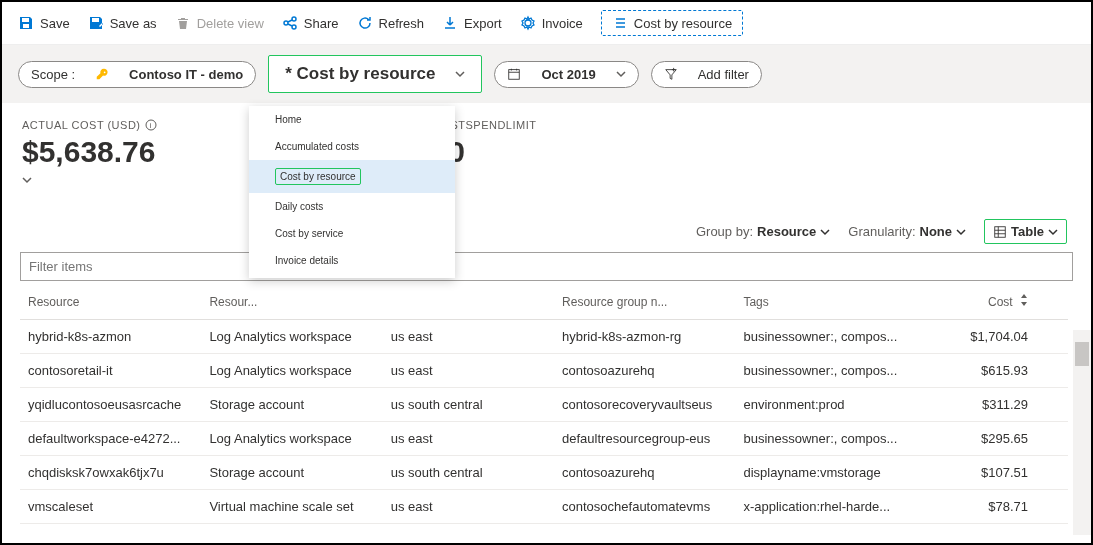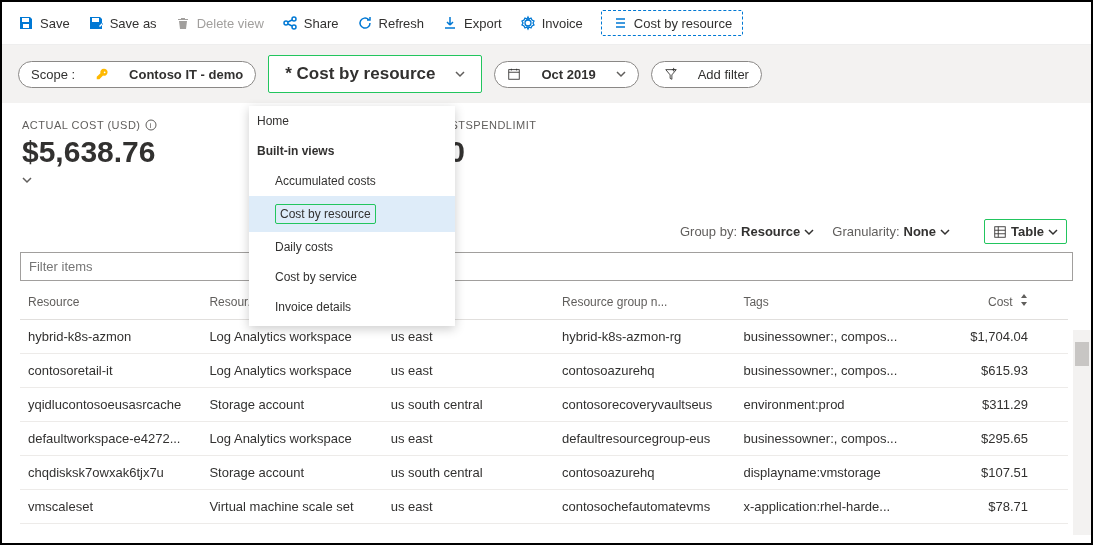--- a/index.html
+++ b/index.html
@@ -23,21 +23,21 @@
 
   
   .summary { display: flex; gap: 120px; padding: 16px 20px 8px 20px; align-items: flex-start; }
   .summary-block { display: flex; flex-direction: column; gap: 4px; }
   .summary-label { font-size: 11px; color: #605e5c; letter-spacing: .5px; display: flex; align-items: center; gap: 4px; }
   .summary-value { font-size: 30px; font-weight: 600; display: inline-flex; align-items: baseline; gap: 6px; flex-direction: column; }
   .summary-sub { font-size: 14px; color: #605e5c; }
 
   
   .view-dropdown { position: absolute; top: 104px; left: 247px; width: 206px; background: #fff; box-shadow: 0 3px 10px rgba(0,0,0,.2); z-index: 20; padding-bottom: 4px; }
-  .dd-item { padding: 8px 8px; cursor: pointer; font-size: 12px; }
+  .dd-item { padding: 8px 26px; cursor: pointer; font-size: 10px; }
   .dd-item.heading { font-weight: 600; cursor: default; }
   .dd-item.indent { padding-left: 26px; }
   .dd-item.selected { background: #deecf9; }
 
   
   .controls-row { display: flex; justify-content: flex-end; align-items: center; gap: 18px; padding: 4px 24px 8px; }
   .ctrl { display: inline-flex; align-items: center; gap: 4px; }
   .ctrl-label { color: #605e5c; }
 
   
@@ -201,21 +201,20 @@
         <span class="summary-sub">/mo</span>
         <svg class="chev" viewBox="0 0 10 10">
             <path fill="none" stroke="#605e5c" stroke-width="1.5" d="M1 3l4 4 4-4"></path>
           </svg>
       </div>
     </div>
   </div>
 
   <div class="view-dropdown">
     <div class="dd-item">Home</div>
-    <div class="dd-item heading">Built-in views</div>
     <div class="dd-item indent">Accumulated costs</div>
     <div class="dd-item indent selected">
       <span class="red-box" style="display:inline-block;padding:2px 4px;">Cost by resource</span>
     </div>
     <div class="dd-item indent">Daily costs</div>
     <div class="dd-item indent">Cost by service</div>
     <div class="dd-item indent">Invoice details</div>
   </div>
 
   <div class="controls-row">
@@ -226,21 +225,21 @@
           <path fill="none" stroke="#323130" stroke-width="1.5" d="M1 3l4 4 4-4"></path>
         </svg>
     </div>
     <div class="ctrl">
       <span class="ctrl-label">Granularity:</span>
       <b>None</b>
       <svg class="chev" viewBox="0 0 10 10">
           <path fill="none" stroke="#323130" stroke-width="1.5" d="M1 3l4 4 4-4"></path>
         </svg>
     </div>
-    <div class="ctrl red-box" style="padding:4px 8px;margin-left:16px;">
+    <div class="ctrl red-box" style="padding:4px 8px;">
       <span>
         <svg width="14" height="14" viewBox="0 0 16 16">
             <rect x="2" y="2" width="12" height="12" fill="none" stroke="#323130"></rect>
             <path stroke="#323130" d="M2 6h12M2 10h12M6 2v12"></path>
           </svg>
       </span>
       <b>Table</b>
       <svg class="chev" viewBox="0 0 10 10">
           <path fill="none" stroke="#323130" stroke-width="1.5" d="M1 3l4 4 4-4"></path>
         </svg>

